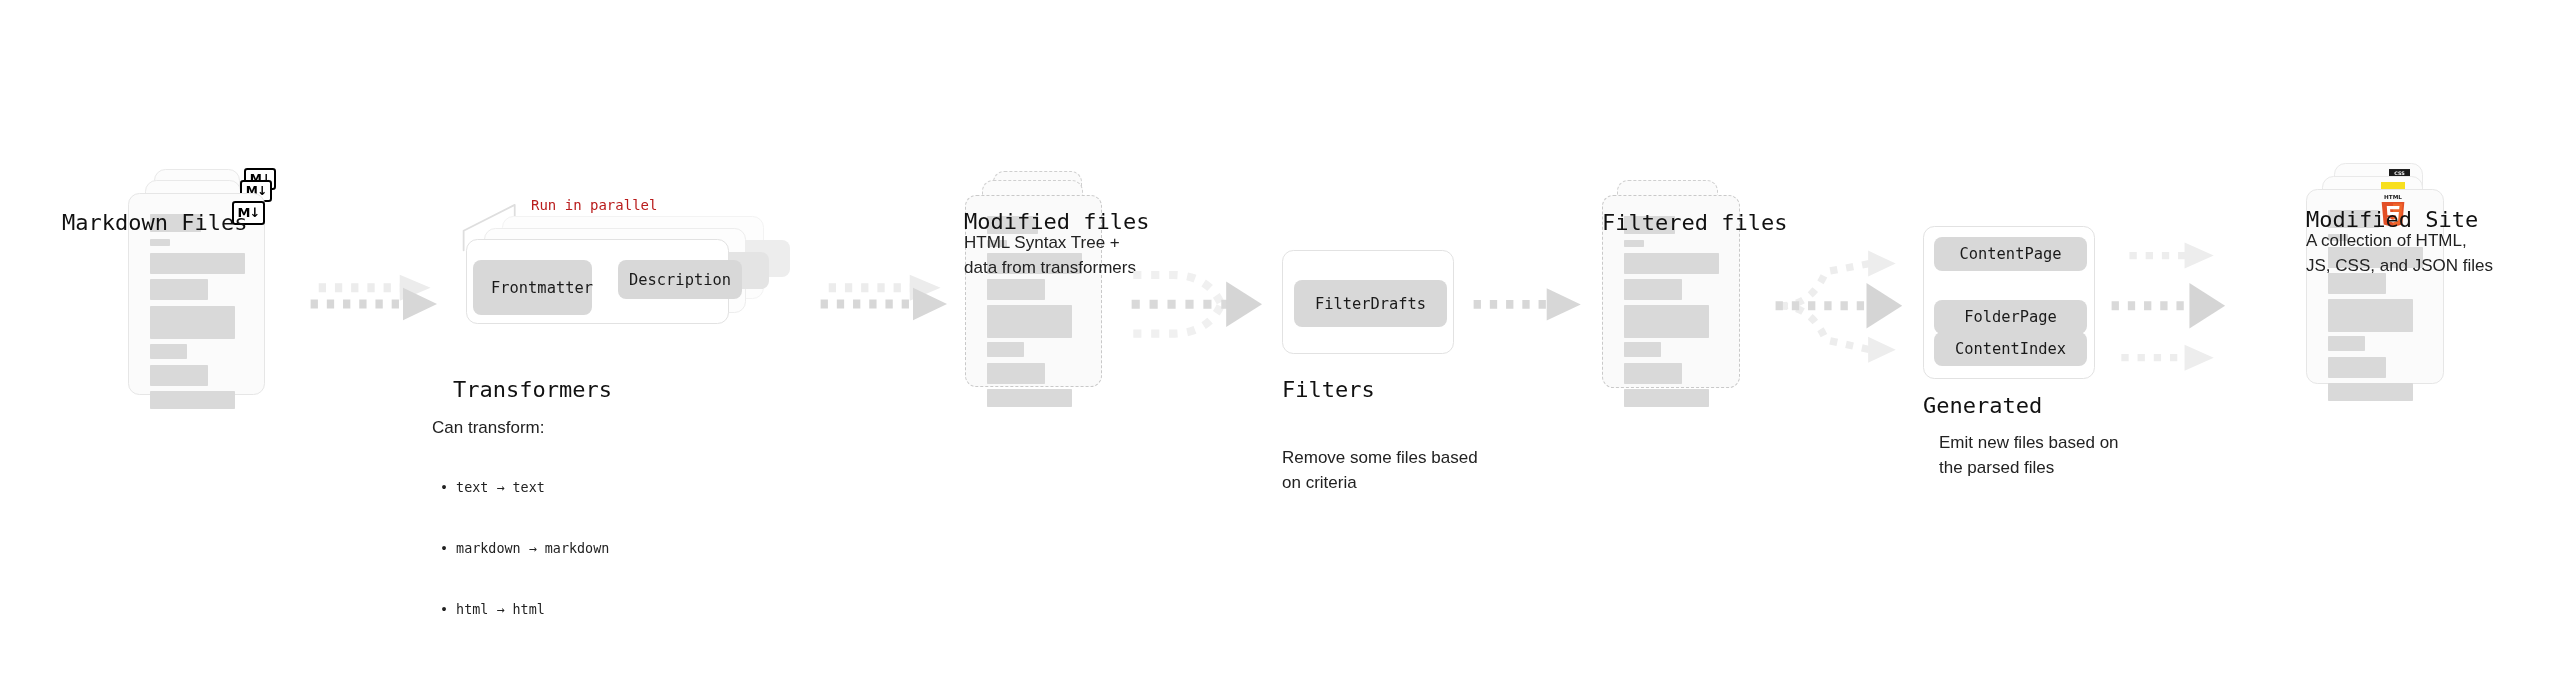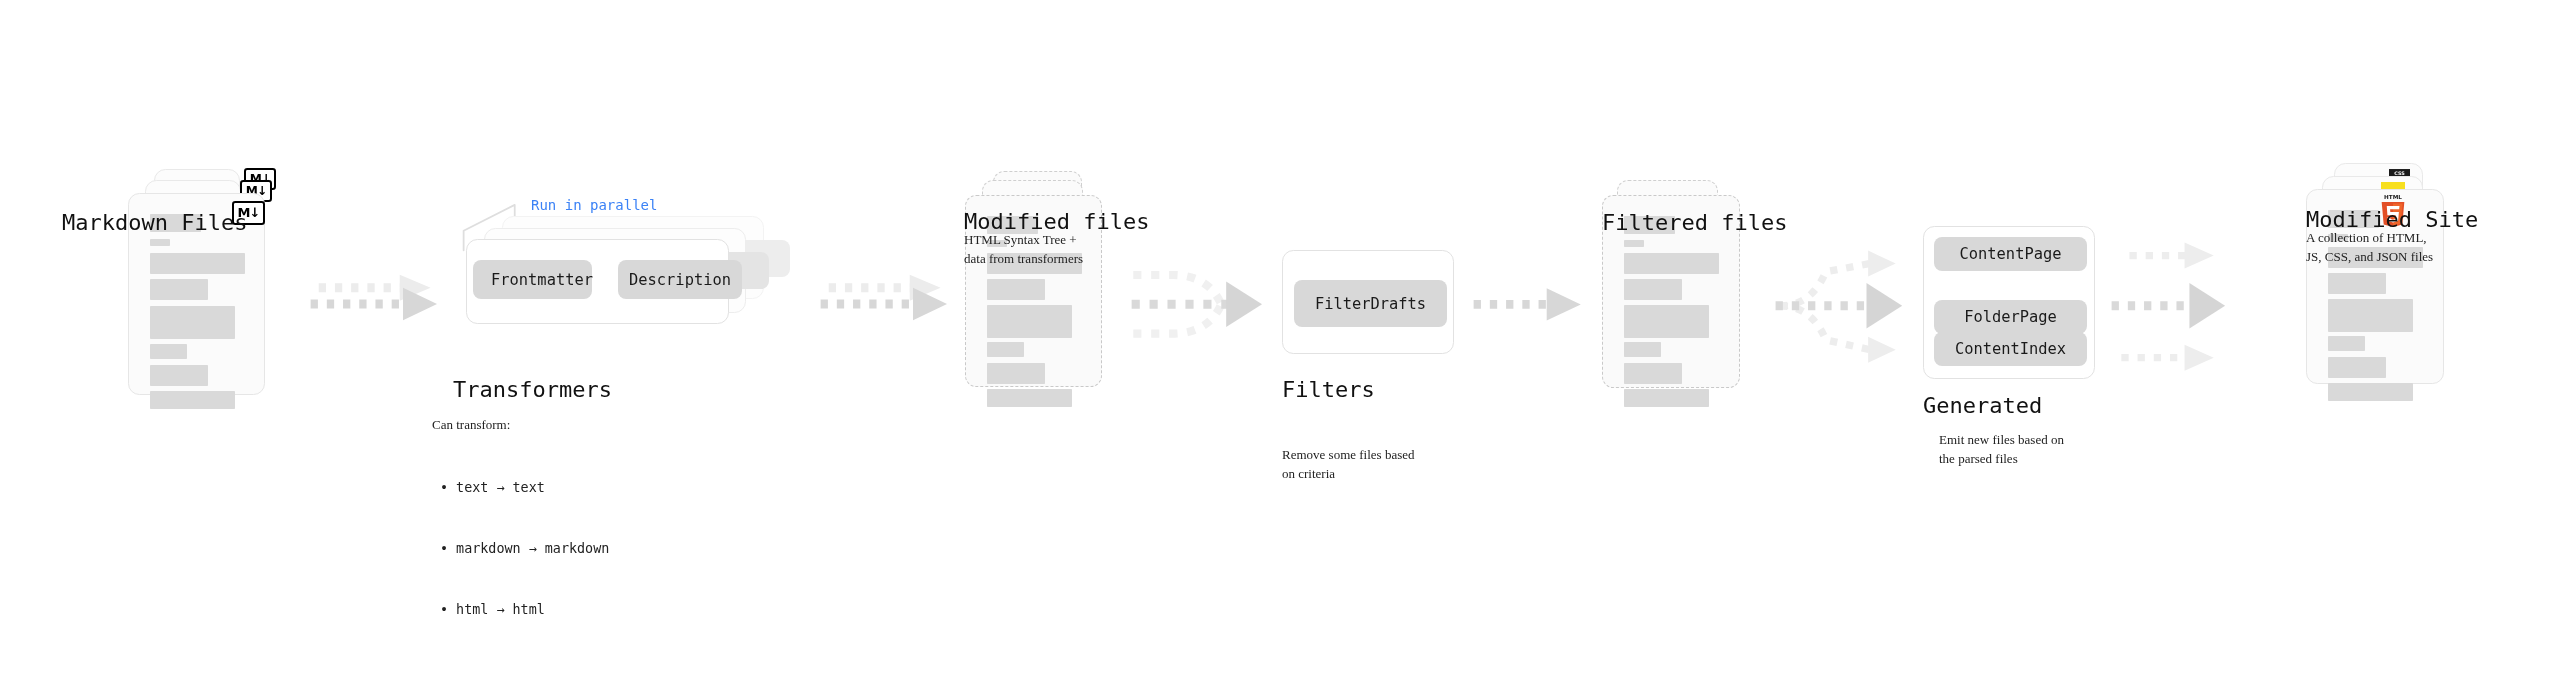--- a/index.html
+++ b/index.html
@@ -74,27 +74,27 @@
   .pill.g2{background:#ededed;color:transparent;}
 
   
   .title{
     position:absolute;
     font-family:"DejaVu Sans Mono","Liberation Mono",monospace;
     font-size:22px;color:#111;white-space:nowrap;letter-spacing:0px;
   }
   .sub{
     position:absolute;
-    font-family:Liberation Serif, serif;
-    font-size:13px;color:#222;line-height:1.45;white-space:pre;
+    font-family:Liberation Sans, sans-serif;
+    font-size:17px;color:#222;line-height:1.45;white-space:pre;
   }
   .ghostlabel{
     position:absolute;
     font-family:"DejaVu Sans Mono","Liberation Mono",monospace;
-    font-size:14px;color:#3b82f6;white-space:nowrap;
+    font-size:14px;color:#b91c1c;white-space:nowrap;
   }
   .bullets{
     position:absolute;
     font-family:"DejaVu Sans Mono","Liberation Mono",monospace;
     font-size:13.4px;color:#222;line-height:1.52;white-space:pre;
   }
   svg{position:absolute;overflow:visible;}
 </style>
 </head>
 <body>
@@ -163,21 +163,21 @@
       </g>
       <polygon points="40,17 52,22 40,27" fill="#e4e4e4"></polygon>
       <g fill="none" stroke="#d6d6d6" stroke-width="2.4">
         <line x1="-14" y1="40" x2="38" y2="40"></line>
       </g>
       <polygon points="34,34 48,40 34,46" fill="#d6d6d6"></polygon>
     </svg>
 
     <div class="groupbox" style="left:466px;top:239px;width:263px;height:85px;"></div>
 
-    <div class="pill" style="left:473px;top:260px;width:119px;height:39px;padding-left:19px;">Frontmatter</div>
+    <div class="pill" style="left:473px;top:260px;width:119px;height:55px;padding-left:19px;">Frontmatter</div>
     <div class="pill" style="left:618px;top:260px;width:124px;height:39px;">Description</div>
 
     <div class="title" style="left:453px;top:377px;">Transformers</div>
     <div class="sub" style="left:432px;top:416px;">Can transform:</div>
     <div class="bullets" style="left:440px;top:437px;">
       <div>• text → text</div>
       <div>• markdown → markdown</div>
       <div>• html → html</div>
     </div>
   </div>

